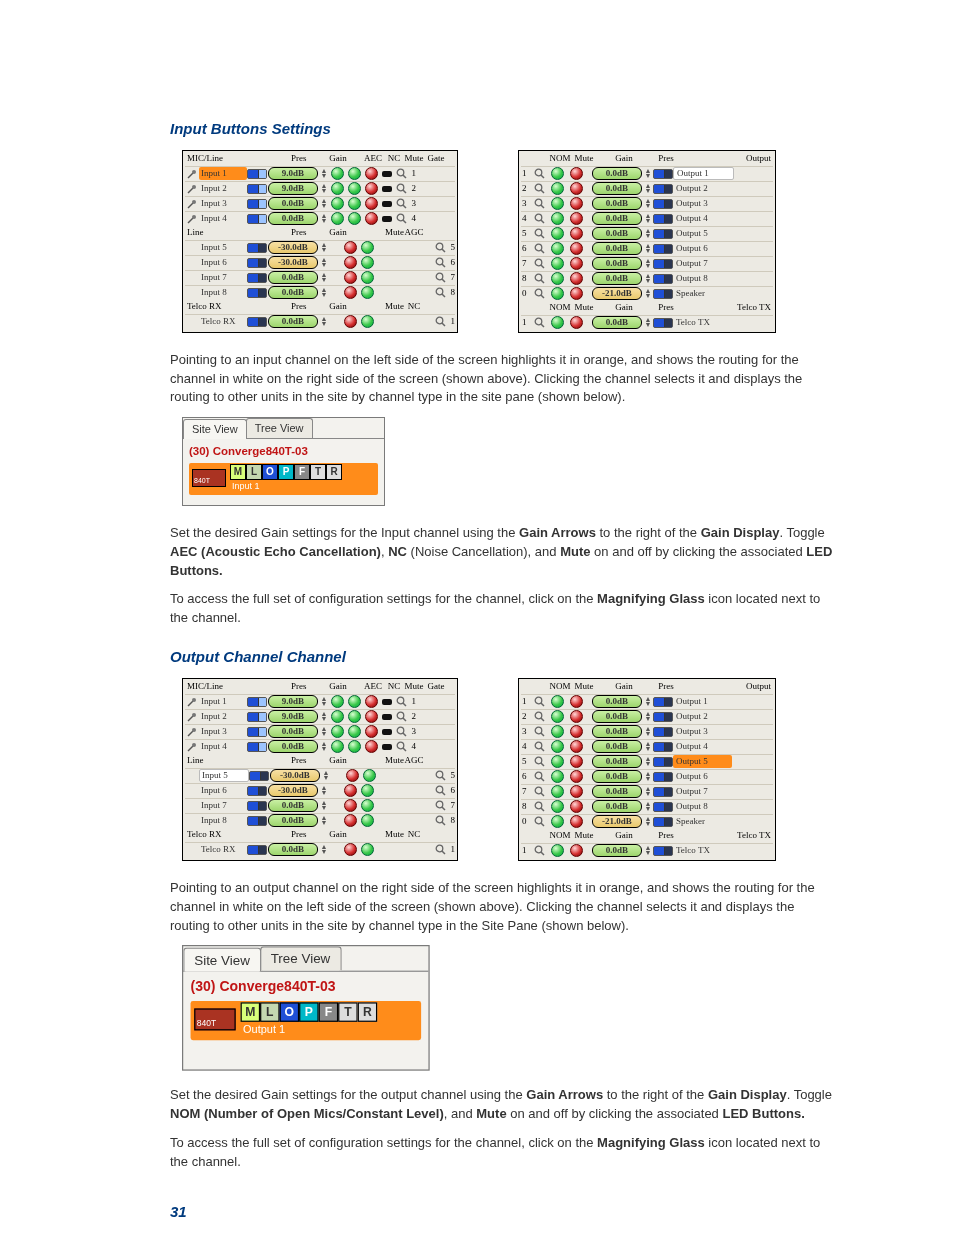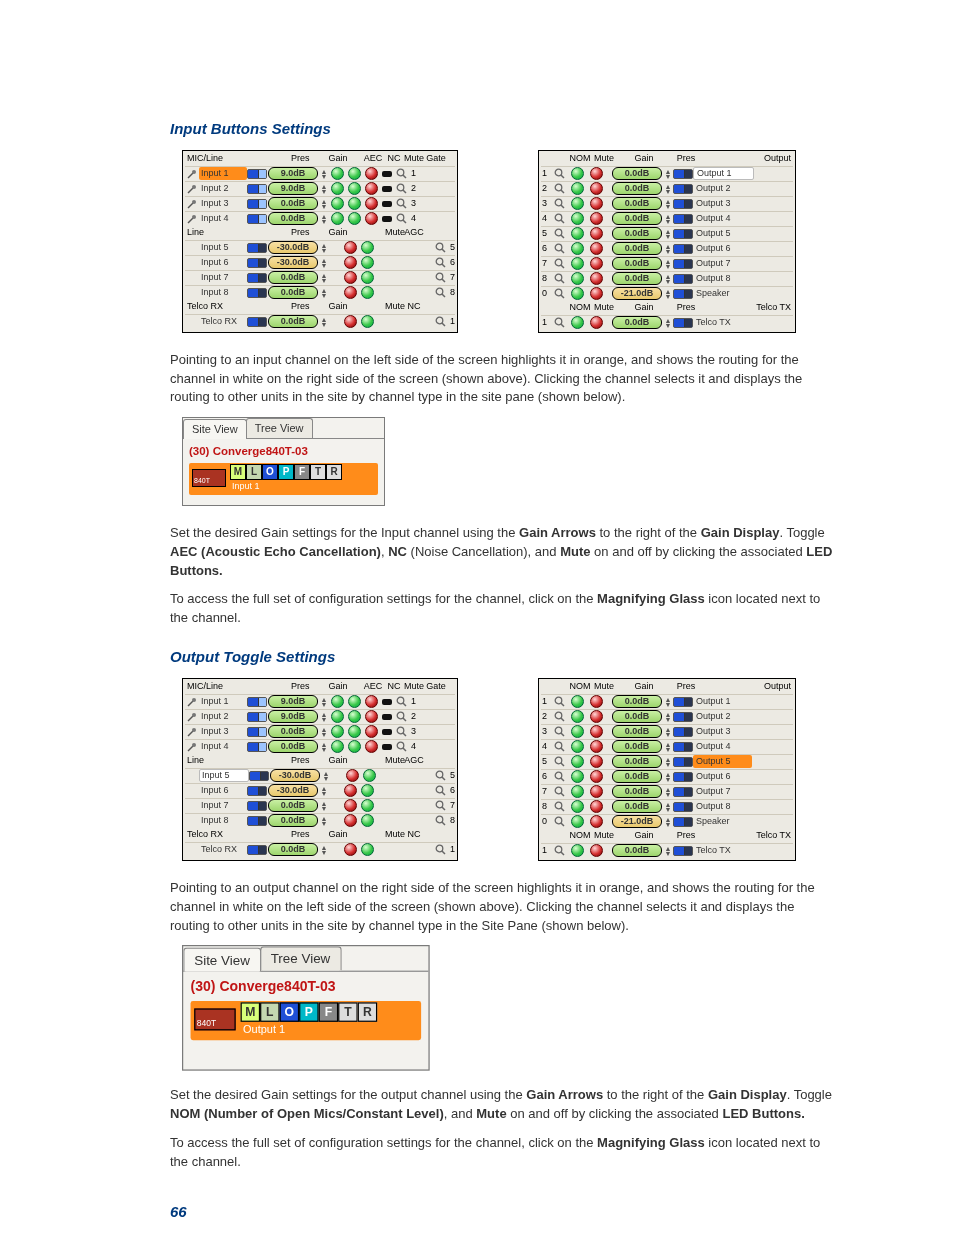--- a/index.html
+++ b/index.html
@@ -13,22 +13,23 @@
   }
   h3.section-heading {
     color: #003a7e;
     font-style: italic;
     font-weight: bold;
     font-size: 15px;
     margin: 18px 0 10px 0;
   }
   .figure-row {
     display:flex;
-    gap: 80px;
+    gap: 60px;
     margin: 8px 0 18px 12px;
+    font-family: Liberation Serif, serif;
   }
   .panel {
     background:#eceae3;
     border:1px solid #000;
     font-size:10px;
     display:flex;
     flex-direction:column;
     padding:1px 2px 2px 2px;
   }
   .panel-left  { width:270px; }
@@ -678,21 +679,21 @@
   </div>
 </div>
 
 <p class="body">
   <span>Set the desired Gain settings for the Input channel using the </span><span class="bold">Gain Arrows</span><span> to the right of the </span><span class="bold">Gain Display</span><span>. Toggle </span><span class="bold">AEC (Acoustic Echo Cancellation)</span><span>, </span><span class="bold">NC</span><span> (Noise Cancellation), and </span><span class="bold">Mute</span><span> on and off by clicking the associated </span><span class="bold">LED Buttons.</span>
 </p>
 <p class="body">
   <span>To access the full set of configuration settings for the channel, click on the </span><span class="bold">Magnifying Glass</span><span> icon located next to the channel.</span>
 </p>
 
-<h3 class="section-heading">Output Toggle Settings</h3>
+<h3 class="section-heading">Output Channel Channel</h3>
 
 <div class="figure-row">
   <div class="panel panel-left">
     <div class="hdr-row">
       <div class="sec-title">MIC/Line</div>
       <div style="width:46px"></div>
       <div style="width:24px">Pres</div>
       <div style="width:46px;text-align:center">Gain</div>
       <div style="width:24px;text-align:center">AEC</div>
       <div style="width:18px;text-align:center">NC</div>
@@ -1255,13 +1256,13 @@
   </div>
 </div>
 
 <p class="body">
   <span>Set the desired Gain settings for the output channel using the </span><span class="bold">Gain Arrows</span><span> to the right of the </span><span class="bold">Gain Display</span><span>. Toggle </span><span class="bold">NOM (Number of Open Mics/Constant Level)</span><span>, and </span><span class="bold">Mute</span><span> on and off by clicking the associated </span><span class="bold">LED Buttons.</span>
 </p>
 <p class="body">
   <span>To access the full set of configuration settings for the channel, click on the </span><span class="bold">Magnifying Glass</span><span> icon located next to the channel.</span>
 </p>
 
-<div class="page-num">66</div>
+<div class="page-num">31</div>
 
 </body></html>

